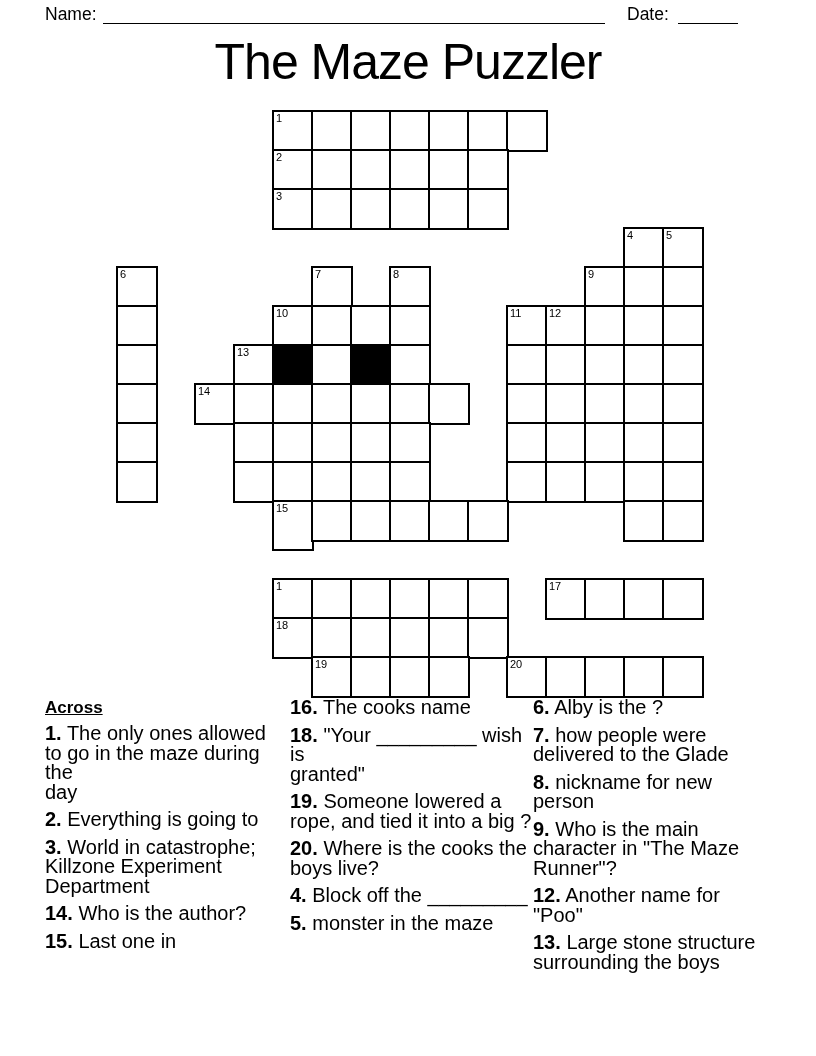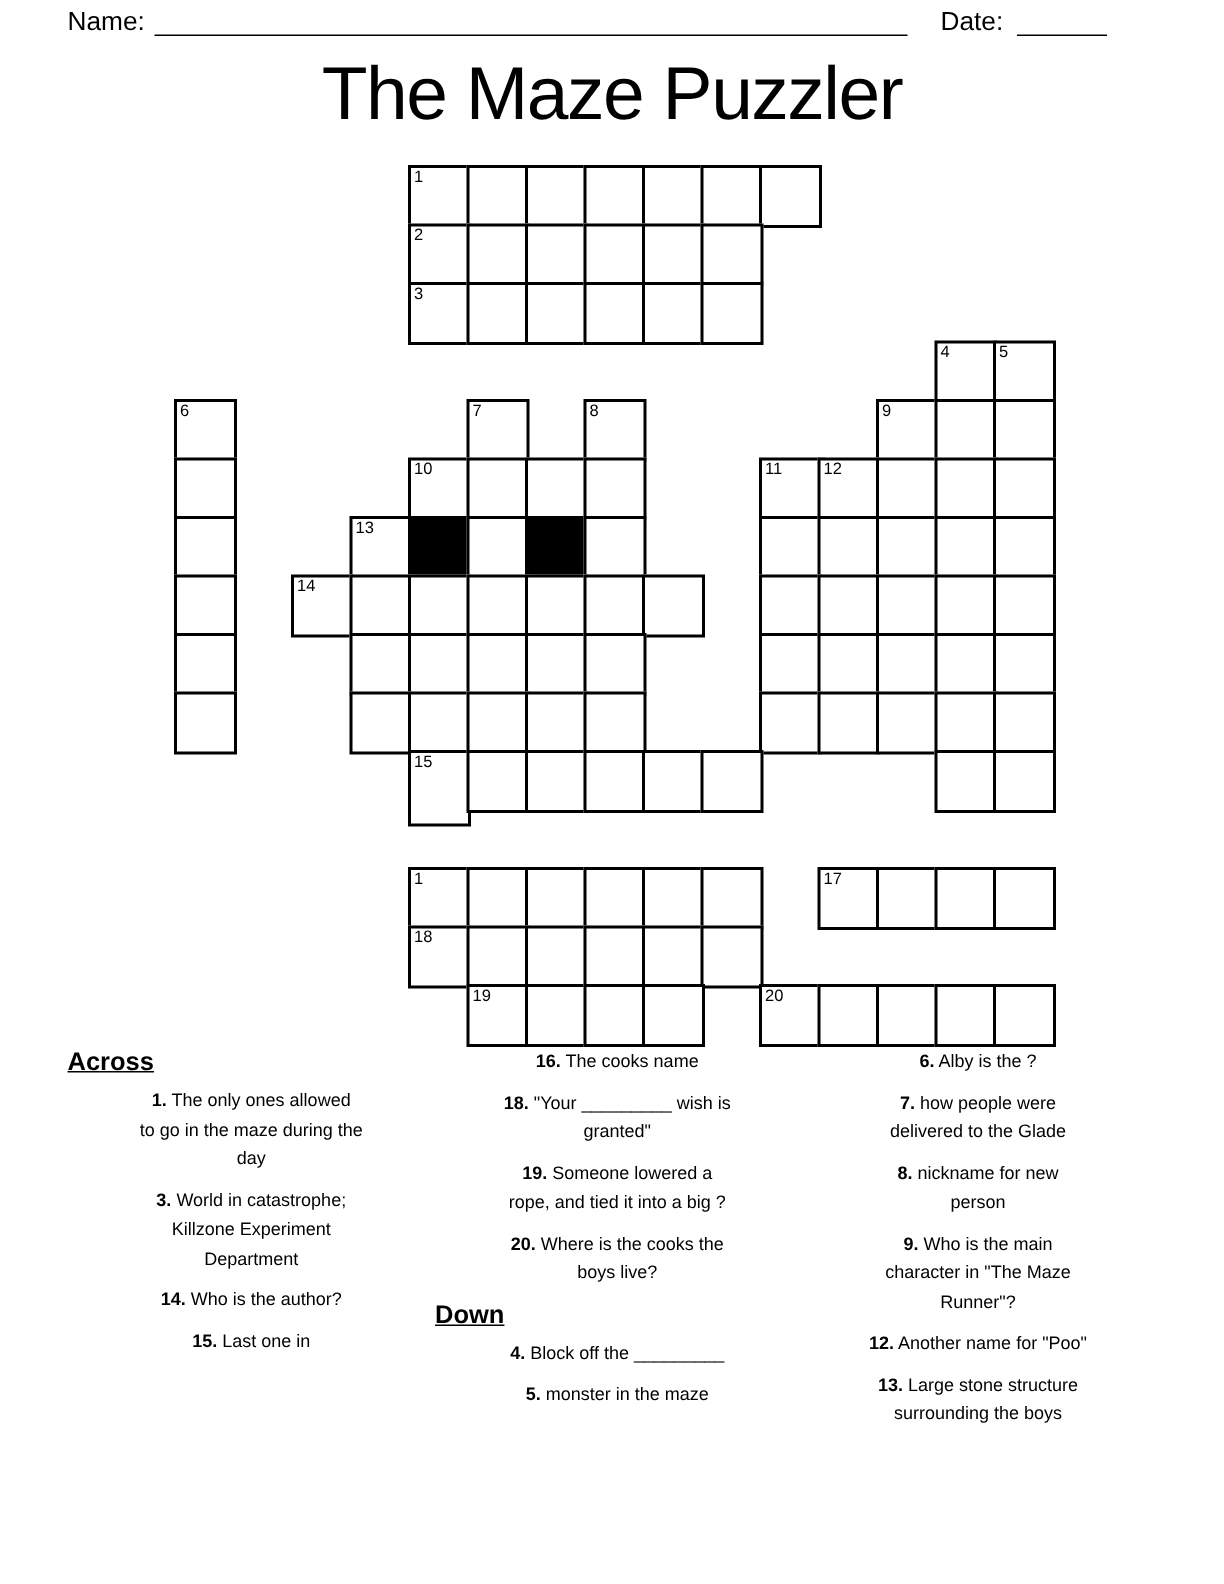--- a/index.html
+++ b/index.html
@@ -34,21 +34,21 @@
   
   .clues{position:absolute;left:45px;top:698px;display:flex;align-items:flex-start;}
   .clue-col{flex:none;}
   #col1{width:245px;}
   #col2{width:243px;}
   #col3{width:238px;}
   .clue-head{
     font-size:17px;font-weight:bold;text-decoration:underline;
     margin:0 0 6px 0;line-height:20px;
   }
-  .clue{margin:0 0 8px 0;font-size:12px;line-height:19.5px;text-align:center;}
+  .clue{margin:0 0 8px 0;font-size:20px;line-height:19.5px;}
   .clue b{font-weight:bold;}
   .ctext{white-space:pre-line;}
 </style>
 </head>
 <body>
 
 <span class="hdr-label" id="name-label">Name:</span>
 <div class="fill-line" id="name-line"></div>
 <span class="hdr-label" id="date-label">Date:</span>
 <div class="fill-line" id="date-line"></div>
@@ -214,38 +214,38 @@
     <div class="cell" style="left: 662px; top: 656px; width: 41.5px; height: 41.5px;"></div>
   </div>
 
 <div class="clues">
   <div class="clue-col" id="col1">
     <h3 class="clue-head">Across</h3>
     <div id="list-a1">
         <p class="clue"><b>1.</b> <span class="ctext">The only ones allowed
 to go in the maze during the
 day</span></p>
+        <p class="clue"><b>2.</b> <span class="ctext">Everything is going to</span></p>
         <p class="clue"><b>3.</b> <span class="ctext">World in catastrophe;
 Killzone Experiment
 Department</span></p>
         <p class="clue"><b>14.</b> <span class="ctext">Who is the author?</span></p>
         <p class="clue"><b>15.</b> <span class="ctext">Last one in</span></p>
       </div>
   </div>
   <div class="clue-col" id="col2">
     <div id="list-a2">
         <p class="clue"><b>16.</b> <span class="ctext">The cooks name</span></p>
         <p class="clue"><b>18.</b> <span class="ctext">"Your _________ wish is
 granted"</span></p>
         <p class="clue"><b>19.</b> <span class="ctext">Someone lowered a
 rope, and tied it into a big ?</span></p>
         <p class="clue"><b>20.</b> <span class="ctext">Where is the cooks the
 boys live?</span></p>
       </div>
-    <h3 class="clue-head">Down</h3>
     <div id="list-d1">
         <p class="clue"><b>4.</b> <span class="ctext">Block off the _________</span></p>
         <p class="clue"><b>5.</b> <span class="ctext">monster in the maze</span></p>
       </div>
   </div>
   <div class="clue-col" id="col3">
     <div id="list-d2">
         <p class="clue"><b>6.</b> <span class="ctext">Alby is the ?</span></p>
         <p class="clue"><b>7.</b> <span class="ctext">how people were
 delivered to the Glade</span></p>

